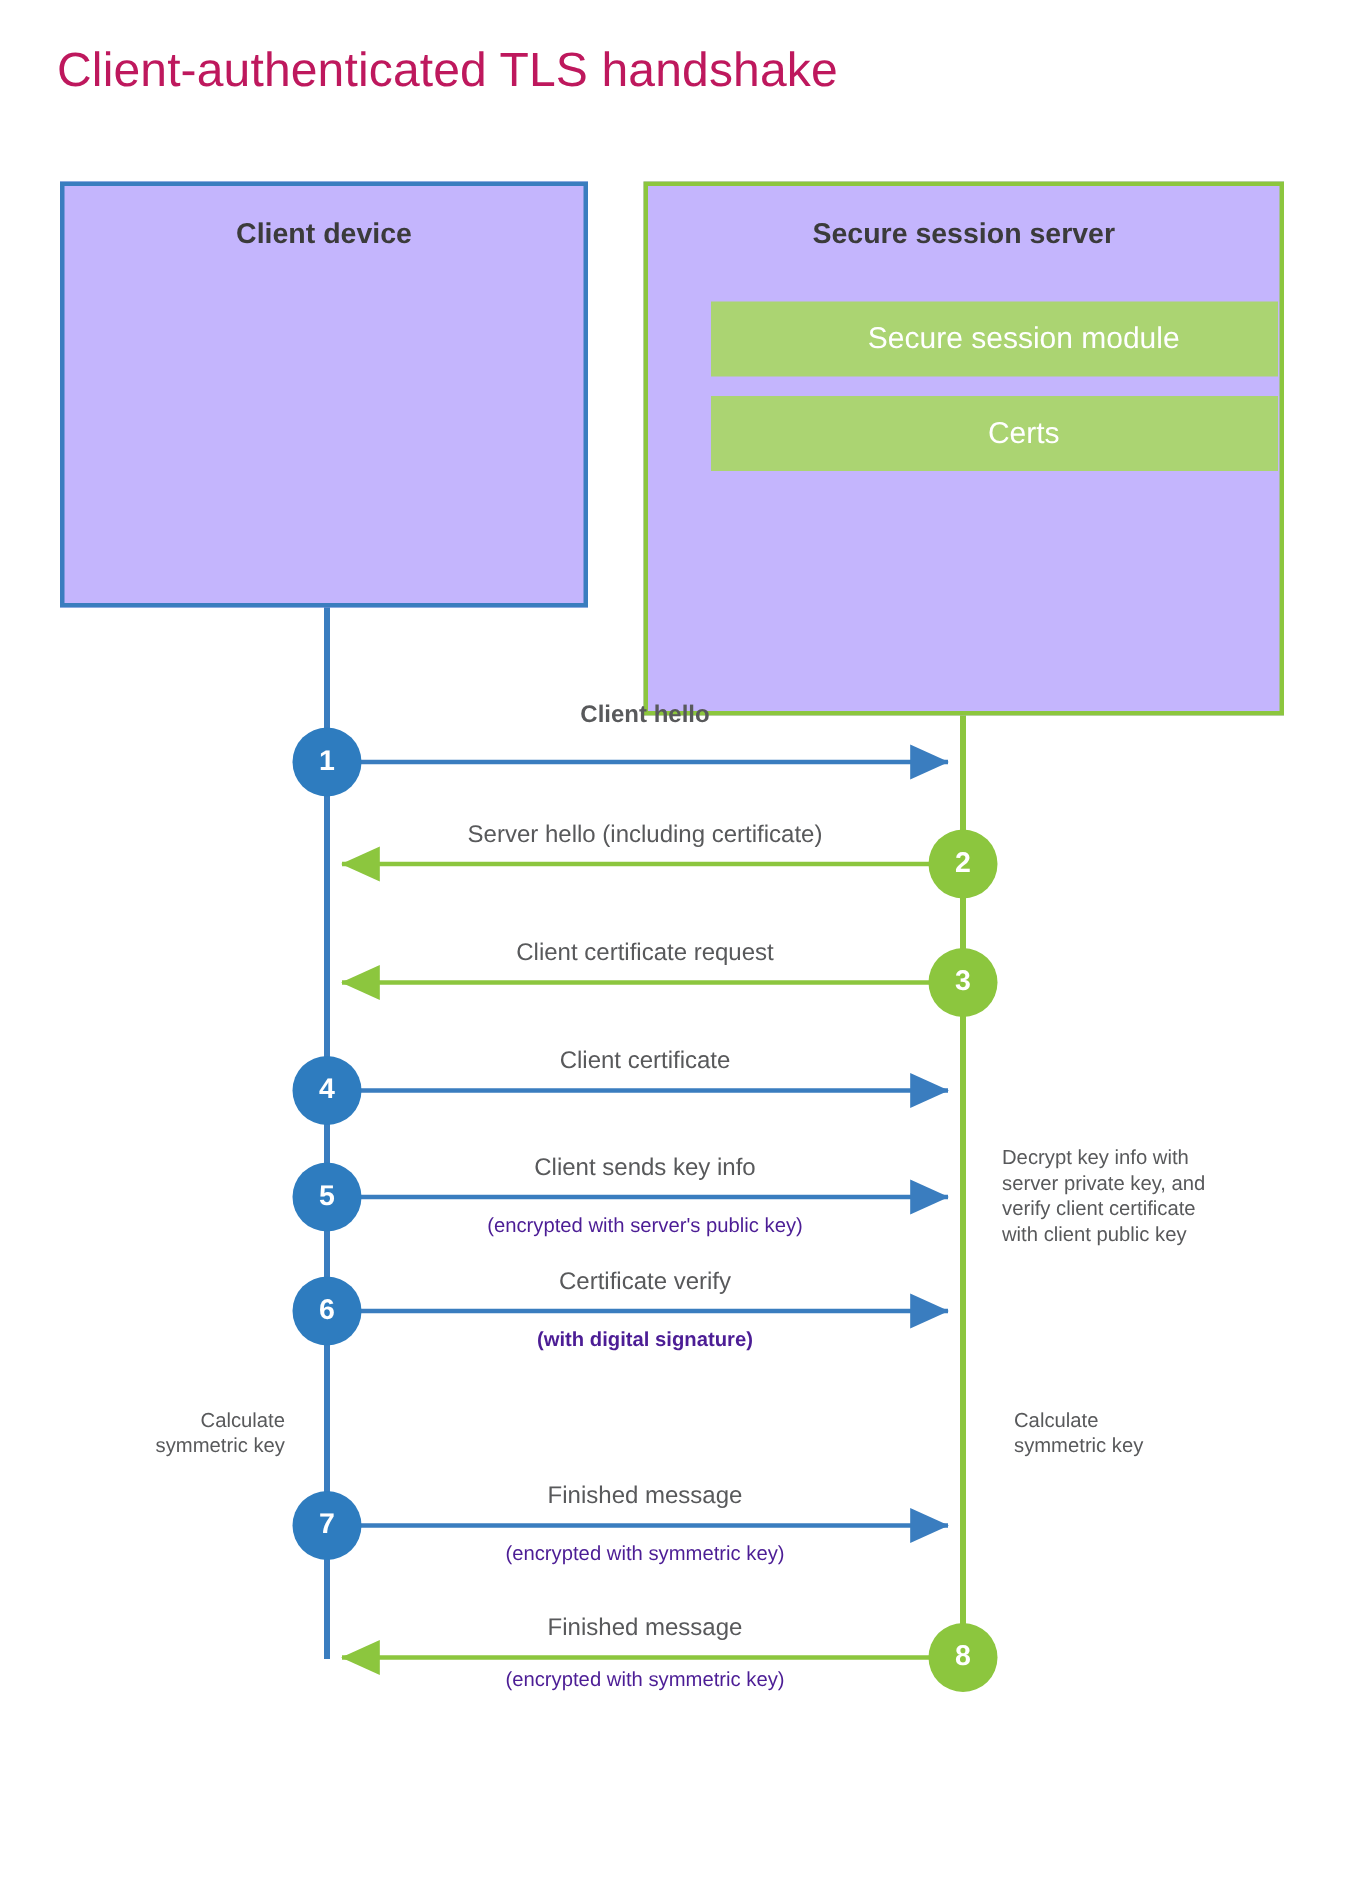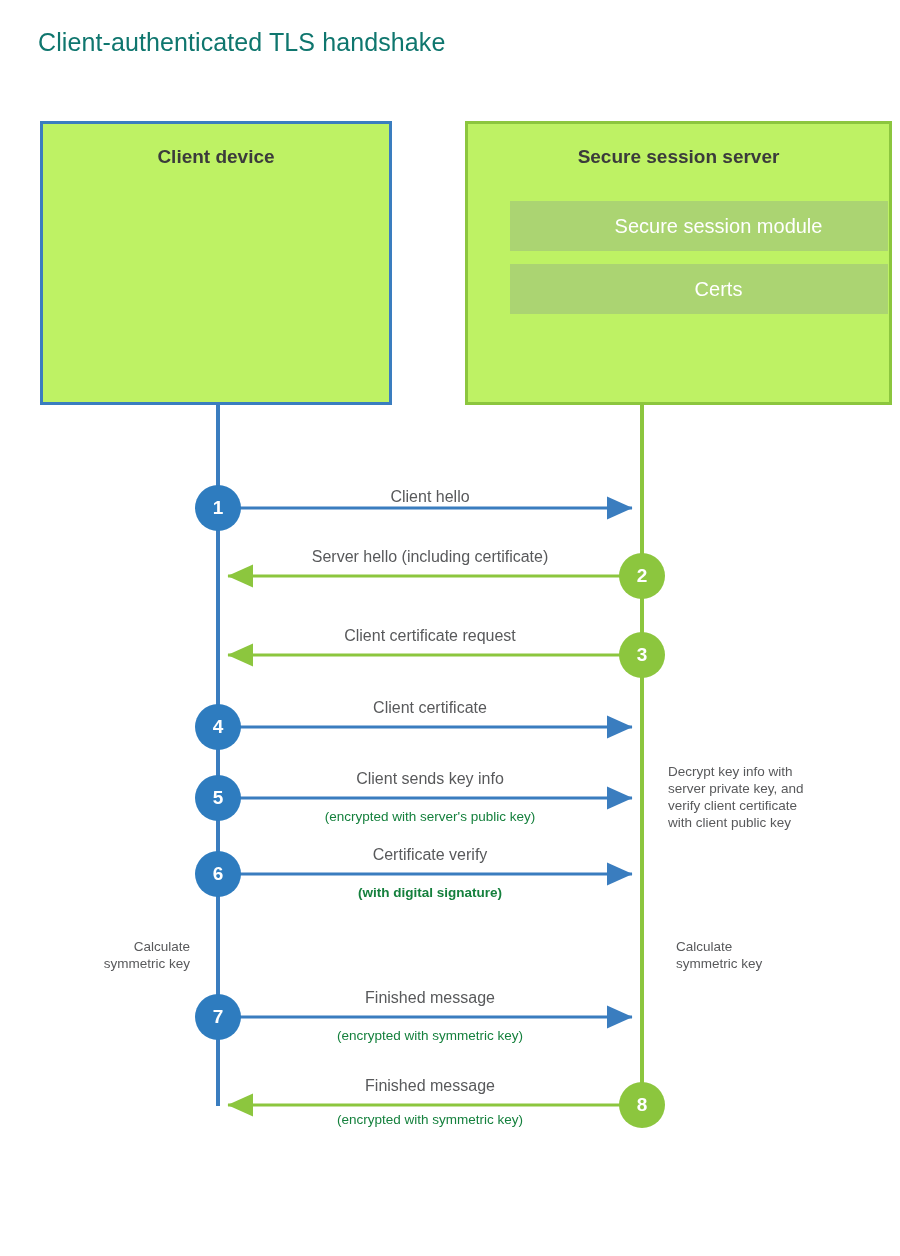--- a/index.html
+++ b/index.html
@@ -26,47 +26,46 @@
     left: 0; top: 0;
     width: 900px;
     height: 1256px;
   }
 
   
   .page-title {
     position: absolute;
     left: 38px;
     top: 28px;
-    font-size: 25px;
+    font-size: 32px;
     font-weight: 400;
-    color: #0f766e;
+    color: #be185d;
     letter-spacing: 0.1px;
     white-space: nowrap;
   }
 
   
   .actor-box {
     position: absolute;
     box-sizing: border-box;
-    background: #bef264;
+    background: #c4b5fd;
   }
   #client-box {
     left: 40px;
     top: 121px;
     width: 352px;
     height: 284px;
     border: 3px solid #3a7dbf;
   }
   #server-box {
     left: 429px;
     top: 121px;
     width: 427px;
-    height: 284px;
+    height: 356px;
     border: 3px solid #8cc63e;
-    margin-left: 36px;
   }
   .actor-title {
     position: absolute;
     left: 0;
     right: 0;
     top: 22px;
     text-align: center;
     font-size: 19px;
     font-weight: bold;
     color: #3b3b3b;
@@ -113,21 +112,21 @@
     text-align: center;
     font-size: 16px;
     color: #58595b;
     white-space: nowrap;
     transform: translate(-50%, -100%);
   }
   .msg-sublabel {
     position: absolute;
     text-align: center;
     font-size: 13.5px;
-    color: #15803d;
+    color: #4c1d95;
     white-space: nowrap;
     transform: translate(-50%, 0);
   }
 
   
   .step-circle {
     position: absolute;
     width: 46px;
     height: 46px;
     border-radius: 50%;
@@ -193,21 +192,21 @@
   <div class="actor-box" id="client-box">
     <div class="actor-title">Client device</div>
   </div>
 
   <div class="actor-box" id="server-box">
     <div class="actor-title">Secure session server</div>
     <div class="server-block b0">Secure session module</div>
     <div class="server-block b1">Certs</div>
   </div>
 
-  <div class="msg-label" style="left:430px; top:506px;">Client hello</div>
+  <div class="msg-label" style="left:430px; top:486px;font-weight:bold;">Client hello</div>
 
   <div class="msg-label" style="left:430px; top:566px;">Server hello (including certificate)</div>
 
   <div class="msg-label" style="left:430px; top:645px;">Client certificate request</div>
 
   <div class="msg-label" style="left:430px; top:717px;">Client certificate</div>
 
   <div class="msg-label" style="left:430px; top:788px;">Client sends key info</div>
   <div class="msg-sublabel" style="left:430px; top:809px;">(encrypted with server's public key)</div>
 

